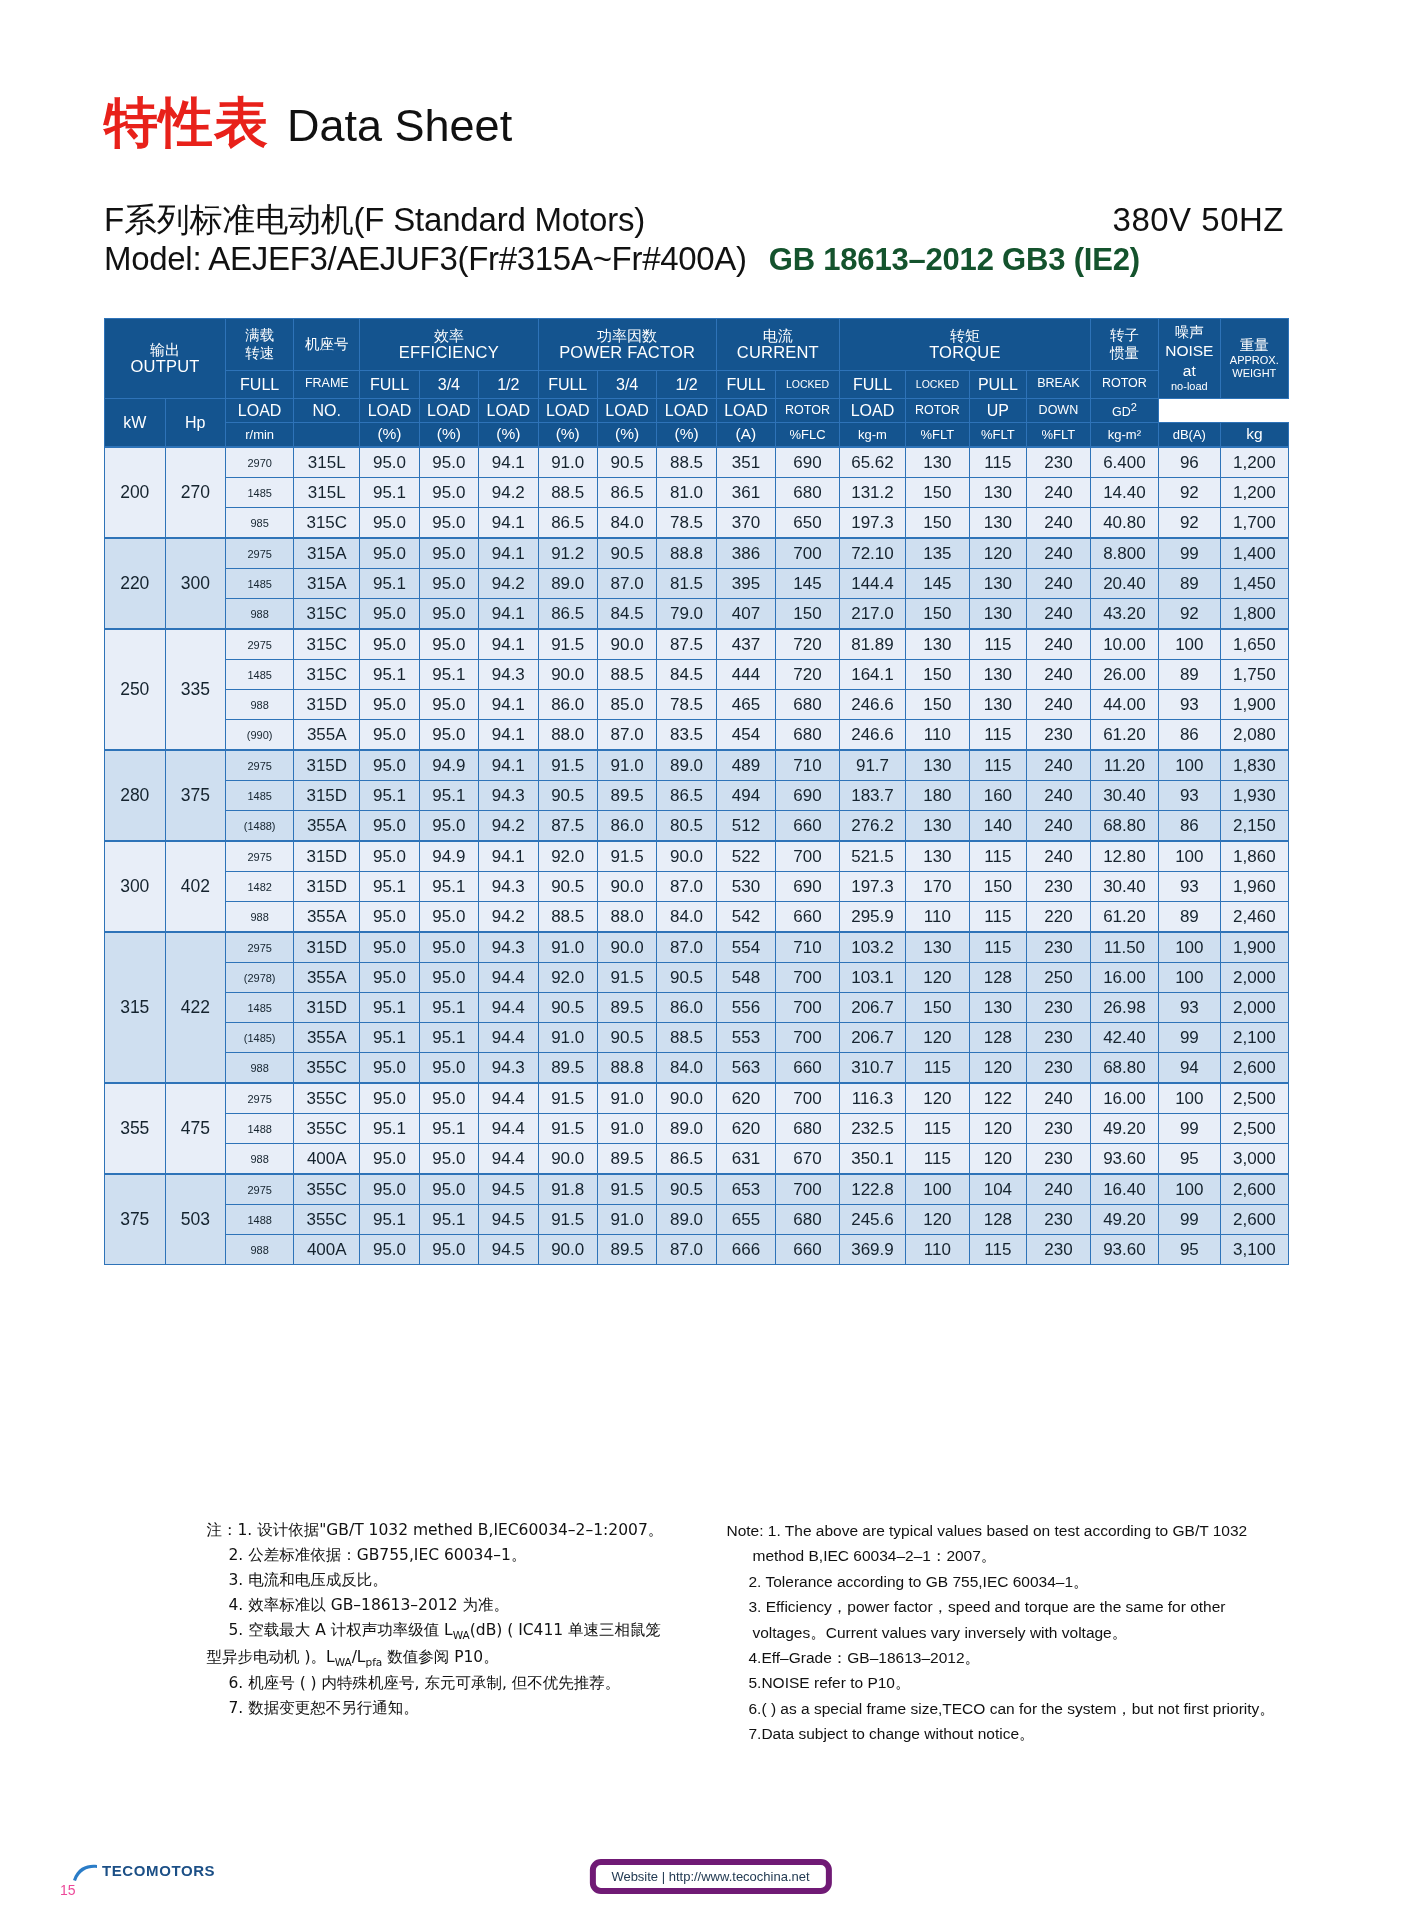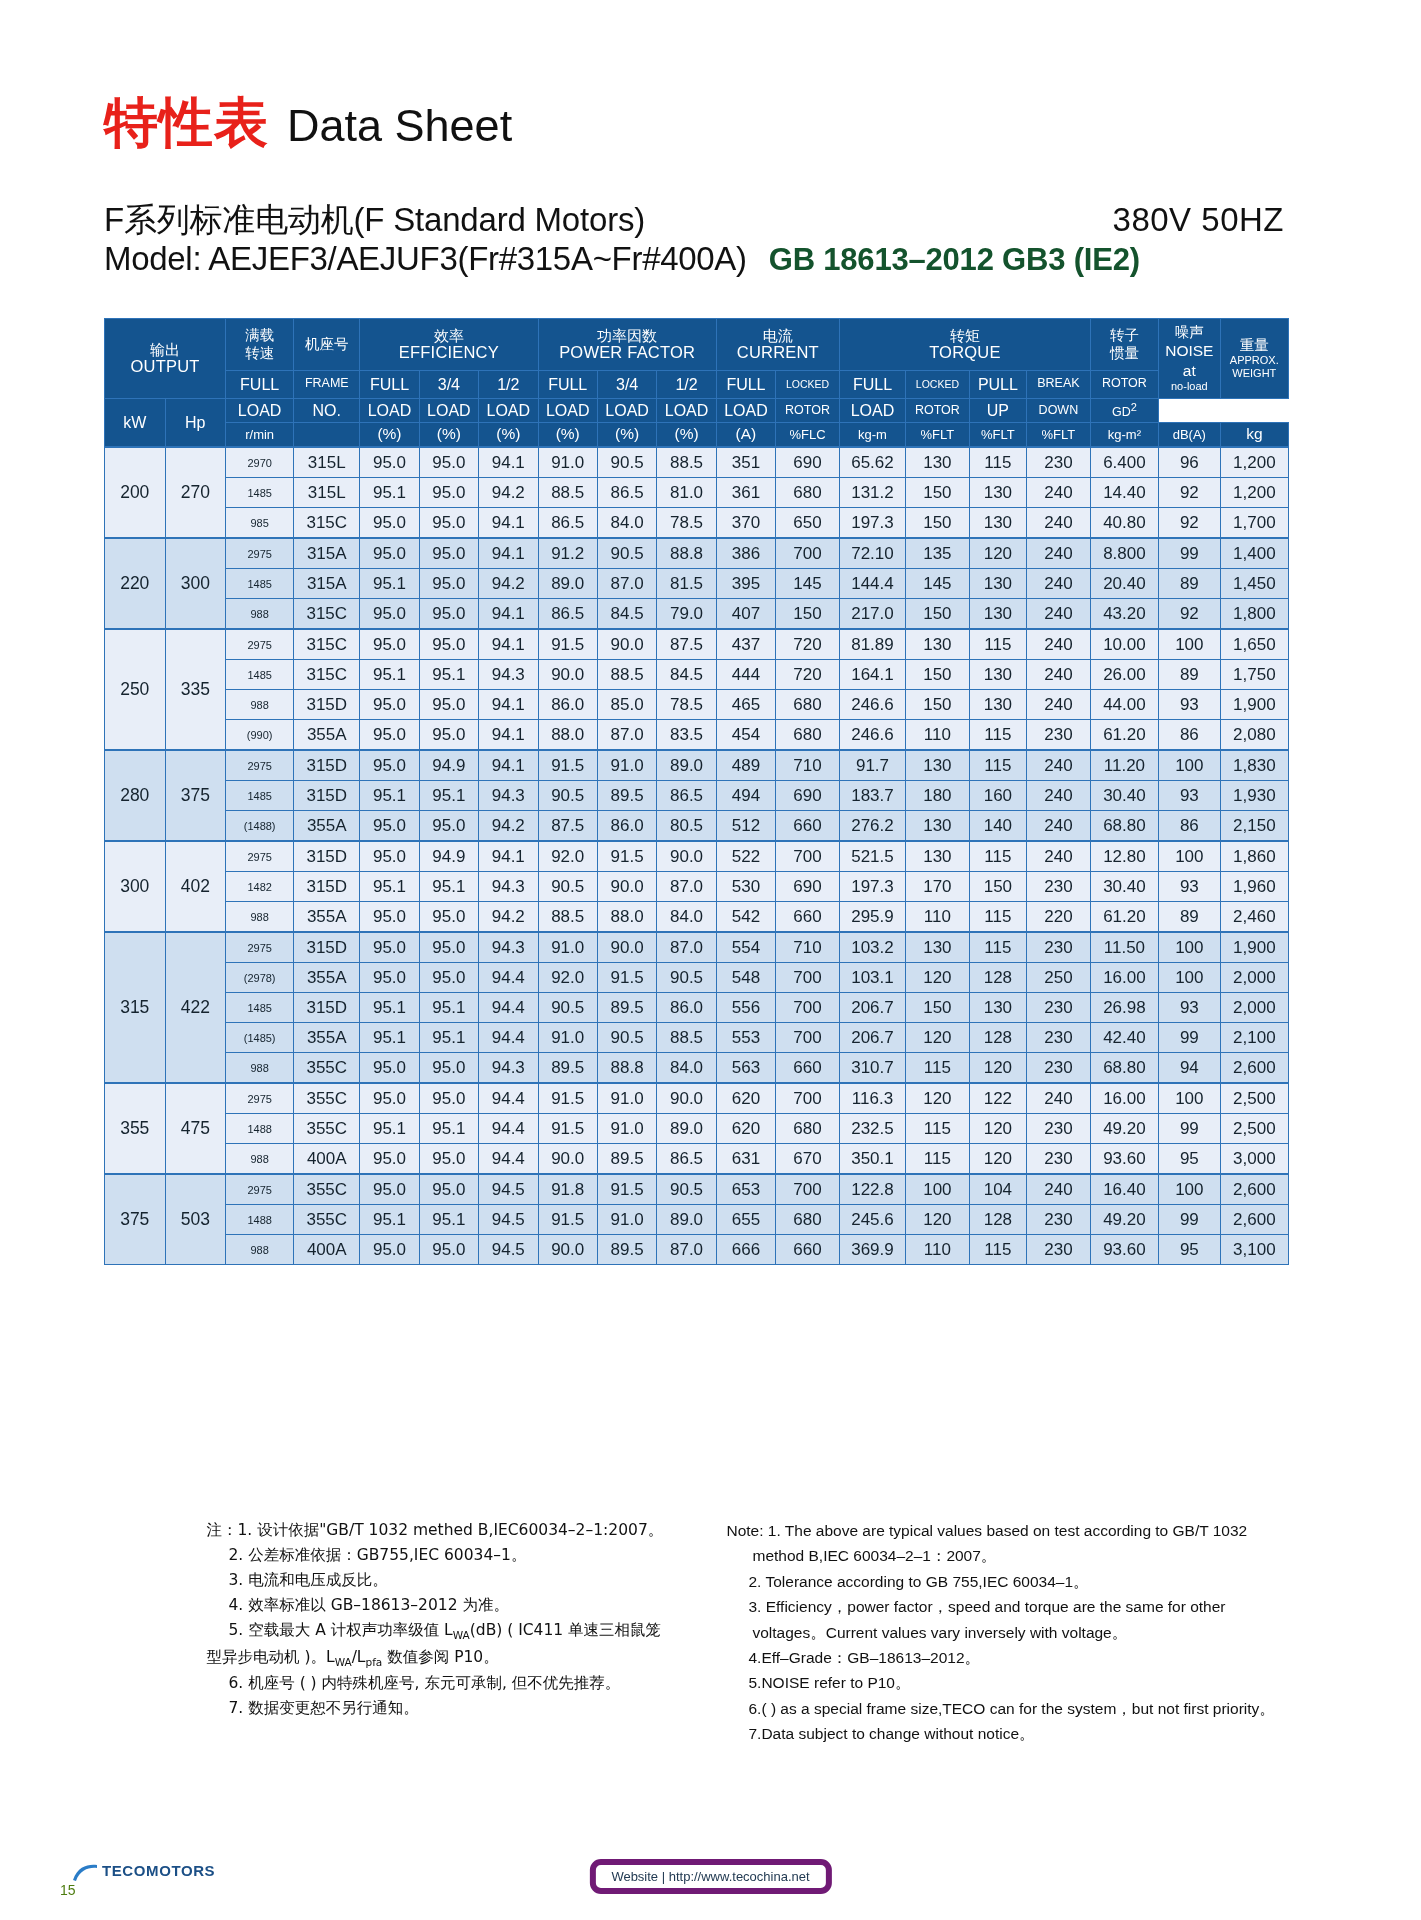--- a/index.html
+++ b/index.html
@@ -83,21 +83,21 @@
     font-family:"DejaVu Sans","Liberation Sans",sans-serif;}
   .note-en{position:absolute;left:616px;top:0;width:580px;font-size:15.5px;line-height:1.64;color:#111;}
   .note-cn p,.note-en p{margin:0;padding:0;}
   .note-cn p.ind{padding-left:22px;}
   .note-en p.ind{padding-left:26px;}
   .note-en p.ind2{padding-left:22px;}
   .sub{font-size:10.5px;vertical-align:sub;}
 
   
   .footer{position:absolute;left:0;bottom:0;width:1421px;height:120px;}
-  .pg-num{position:absolute;left:60px;bottom:22px;font-size:14px;color:#4d7c0f;}
+  .pg-num{position:absolute;left:60px;bottom:22px;font-size:14px;color:#ec4899;}
   .logo{position:absolute;left:72px;bottom:38px;display:flex;}
   .logo-swoosh{width:26px;height:20px;margin-right:4px;}
   .logo-text{font-size:15px;letter-spacing:.6px;color:#1b4f86;font-weight:bold;}
   .web-badge{
     position:absolute;left:50%;transform:translateX(-50%);bottom:26px;
     border:6px solid #701a75;border-radius:11px;padding:4px 16px;
     font-size:13px;color:#223a52;background:#fff;white-space:nowrap;
   }
 </style>
 </head>

